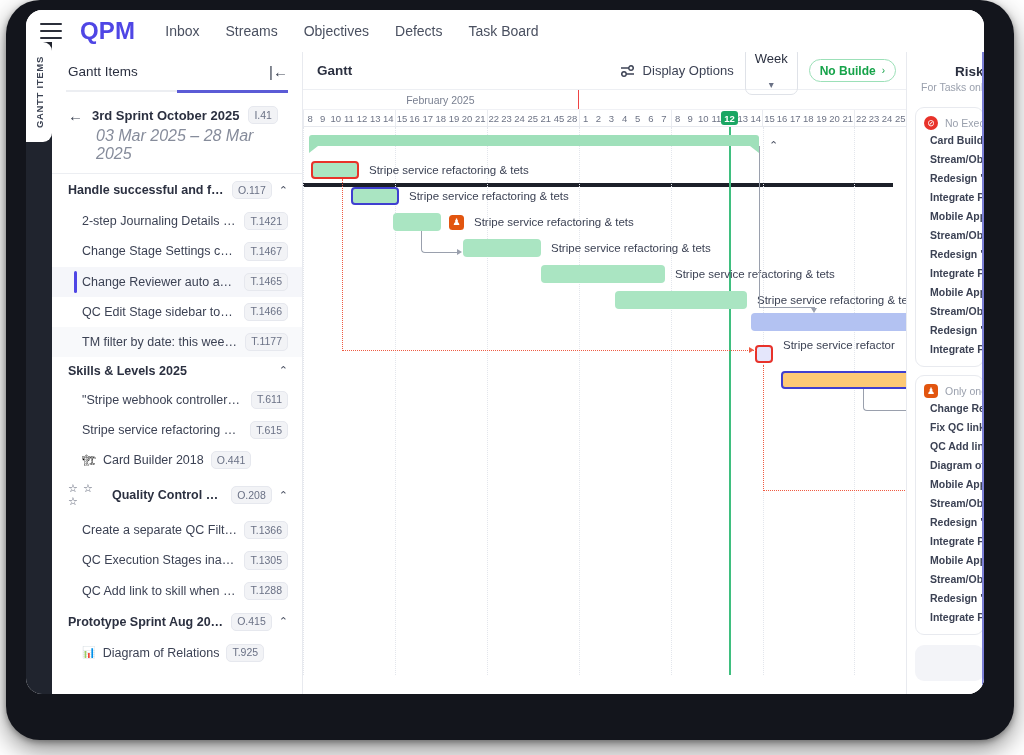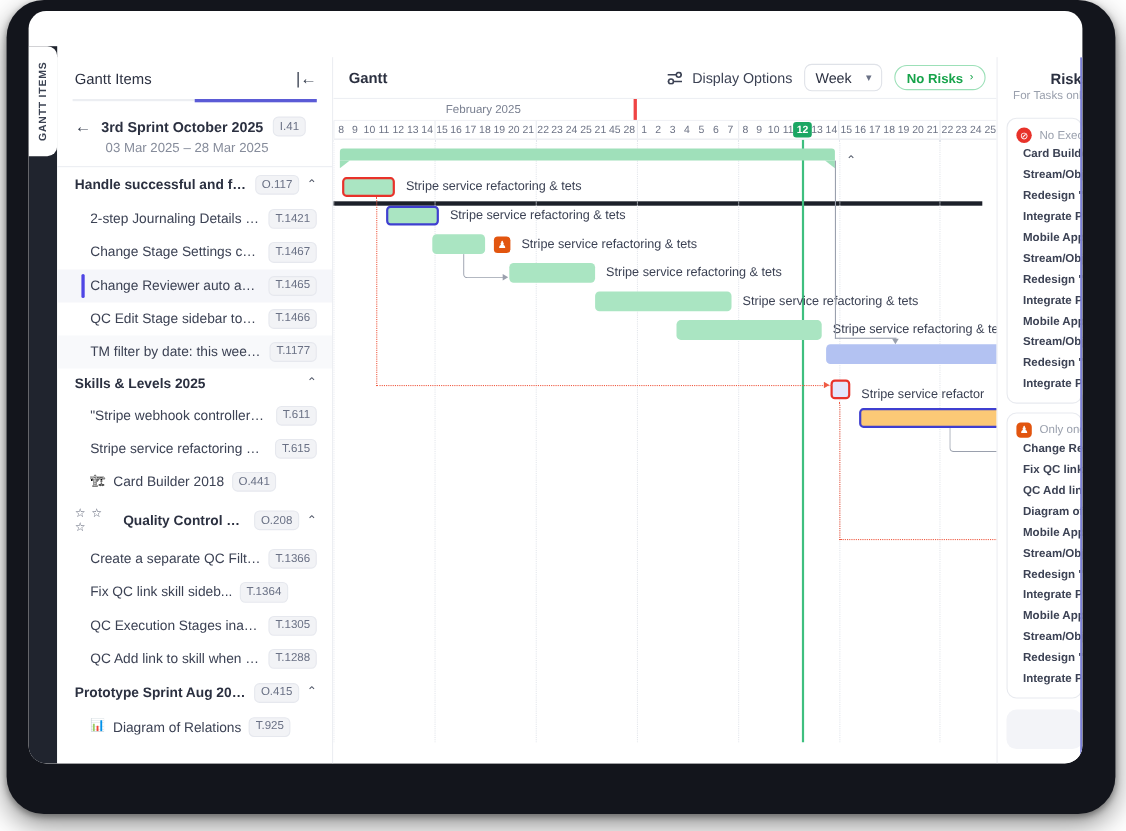--- a/index.html
+++ b/index.html
@@ -73,21 +73,21 @@
   #left-title { font-size: 13.5px; color: #2b3040; font-weight: 500; }
   #collapse-icon { cursor: pointer; color: #3b4252; font-size: 15px; line-height: 1; }
   #tabbar { display: flex; padding: 0 14px; height: 6px; }
   #tabbar .seg { height: 2px; flex: 1; background: #eceef2; }
   #tabbar .seg.active { background: #5b5bd6; height: 2.5px; }
 
   #sprint-head { padding: 10px 16px 10px 16px; border-bottom: 1px solid #eceef2; }
   .sprint-row { display: flex; align-items: center; gap: 9px; }
   .back-arrow { font-size: 15px; color: #3b4252; cursor: pointer; line-height: 1; }
   .sprint-name { font-size: 13px; font-weight: 700; color: #2b3040; }
-  .sprint-dates { font-size: 12px; color: #868c9b; margin-left: 28px; margin-top: 3px; }
+  .sprint-dates { font-size: 16px; color: #868c9b; margin-left: 28px; margin-top: 3px; font-style: italic; }
 
   .chip {
     display: inline-block; font-size: 10.5px; color: #6a7185;
     background: #f2f3f6; border: 1px solid #e6e8ee; border-radius: 5px;
     padding: 1.5px 5px; line-height: 1.25; white-space: nowrap;
   }
 
   #tree { height: 556px; overflow: hidden; position: relative; }
   .group-row {
     display: flex; align-items: center; gap: 7px;
@@ -122,33 +122,33 @@
     height: 38px; display: flex; align-items: center; padding: 0 10px 0 14px;
     border-bottom: 1px solid #edeff3;
   }
   #gantt-title { font-size: 13.5px; font-weight: 700; color: #2b3040; }
   #toolbar-right { margin-left: auto; display: flex; align-items: center; gap: 11px; }
   #display-options { display: flex; align-items: center; gap: 7px; cursor: pointer;
     font-size: 13px; color: #3c4254; }
   #zoom-select {
     display: flex; align-items: center; gap: 13px; cursor: pointer;
     border: 1px solid #dfe2e8; border-radius: 7px; padding: 4px 9px;
-    font-size: 13px; color: #2b3040;
+    font-size: 13px; color: #2b3040; flex-direction: column;
   }
   #risk-pill {
     border: 1px solid #9ce0b8; border-radius: 13px; padding: 3.5px 10px;
     font-size: 12px; color: #16a34a; font-weight: 700; cursor: pointer;
     display: flex; align-items: center; gap: 6px; white-space: nowrap;
   }
 
   
   #tl-months { height: 20px; display: flex; border-bottom: 1px solid #f0f1f5; }
   .month {
     font-size: 10.5px; color: #7a8091; display: flex; align-items: center;
-    justify-content: center; border-right: 3px solid #ef4444;
+    justify-content: center; border-right: 1px solid #ef4444;
   }
   #tl-days { height: 17px; display: flex; position: relative; border-bottom: 1px solid #e7e9ee; }
   .day {
     font-size: 9.5px; color: #6d7385; display: flex; align-items: center;
     justify-content: center; flex: 0 0 auto; position: relative;
   }
   .day.weekstart { border-left: 1px solid #e9ebf0; }
   .day.today span {
     background: #1aa663; color: #fff; border-radius: 3px;
     padding: 1.5px 3px; font-weight: 700; font-size: 9.5px;
@@ -245,20 +245,33 @@
     position: absolute; right: 0; top: 0; width: 2.5px; height: 642px;
     background: #7b7fd6;
   }
 </style>
 </head>
 <body>
 
 <div id="device-frame">
   <div id="device-screen">
 
+    <div id="topnav">
+      <div class="hamburger">
+        <i></i>
+          <i></i>
+          <i></i>
+      </div>
+      <div id="brand">QPM</div>
+      <div class="navlink">Inbox</div>
+      <div class="navlink">Streams</div>
+      <div class="navlink">Objectives</div>
+      <div class="navlink">Defects</div>
+      <div class="navlink">Task Board</div>
+    </div>
 
     <div id="darkrail"></div>
     <div id="vtab">
       <span>GANTT ITEMS</span>
     </div>
 
     <div id="leftpanel">
       <div id="left-head">
         <div id="left-title">Gantt Items</div>
         <div id="collapse-icon">|←</div>
@@ -322,24 +335,20 @@
           </div>
           <div class="group-row">
             <span class="stars">☆ ☆ ☆</span>
             <span class="group-label">Quality Control Page</span>
             <span class="chip">O.208</span>
             <span class="caret">⌃</span>
           </div>
           <div class="item-row">
             <span class="item-label">Create a separate QC Filters...</span>
             <span class="chip">T.1366</span>
-          </div>
-          <div class="item-row">
-            <span class="item-label">Fix QC link skill sideb...</span>
-            <span class="chip">T.1364</span>
           </div>
           <div class="item-row">
             <span class="item-label">QC Execution Stages inactiv...</span>
             <span class="chip">T.1305</span>
           </div>
           <div class="item-row">
             <span class="item-label">QC Add link to skill when cre...</span>
             <span class="chip">T.1288</span>
           </div>
           <div class="group-row">
@@ -366,21 +375,21 @@
               <circle cx="11" cy="3" r="2.2" fill="#fff" stroke="#3c4254" stroke-width="1.4"></circle>
               <circle cx="4" cy="9" r="2.2" fill="#fff" stroke="#3c4254" stroke-width="1.4"></circle>
             </svg>
             <span>Display Options</span>
           </div>
           <div id="zoom-select">
             <span>Week</span>
             <span style="font-size:10px;color:#6a7185;">▾</span>
           </div>
           <div id="risk-pill">
-            <span>No Risks</span>
+            <span>No Builde</span>
             <span style="font-size:10px;font-weight:400;">›</span>
           </div>
         </div>
       </div>
 
       <div id="tl-months">
           <div class="month" style="width: 275.73px;">February 2025</div>
         </div>
       <div id="tl-days">
           <div class="day weekstart" style="width: 13.13px;">
@@ -546,21 +555,21 @@
           <div class="avatar-sq" style="left: 146px; top: 87.5px;">♟</div>
           <div class="barlabel" style="left: 171px; top: 88.5px;">Stripe service refactoring &amp; tets</div>
           <div class="bar green" style="left: 160px; width: 78px; top: 112px;"></div>
           <div class="barlabel" style="left: 248px; top: 114.5px;">Stripe service refactoring &amp; tets</div>
           <div class="bar green" style="left: 238px; width: 124px; top: 138px;"></div>
           <div class="barlabel" style="left: 372px; top: 140.5px;">Stripe service refactoring &amp; tets</div>
           <div class="bar green" style="left: 312px; width: 132px; top: 164px;"></div>
           <div class="barlabel" style="left: 454px; top: 166.5px;">Stripe service refactoring &amp; te</div>
           <div class="bar blue" style="left: 448px; width: 160px; top: 186px;"></div>
           <div class="bar lilac sel-red" style="left: 452px; width: 18px; top: 218px;"></div>
-          <div class="barlabel" style="left: 480px; top: 226px;">Stripe service refactor</div>
+          <div class="barlabel" style="left: 480px; top: 212px;">Stripe service refactor</div>
           <div class="bar orange sel-blue" style="left: 478px; width: 130px; top: 244px;"></div>
           <div class="dep" style="left: 118px; top: 104px; width: 38px; height: 22px; border-left: 1px solid rgb(154, 160, 173); border-bottom: 1px solid rgb(154, 160, 173); border-bottom-left-radius: 4px;"></div>
           <div class="arrowhead" style="left: 154px; top: 122px;"></div>
           <div class="dep" style="left: 456px; top: 19px; width: 56px; height: 162px; border-left: 1px solid rgb(154, 160, 173); border-bottom: 1px solid rgb(154, 160, 173);"></div>
           <div class="dep" style="left: 511px; top: 181px; width: 1px; height: 0px; border-left: 1px solid rgb(154, 160, 173);"></div>
           <div class="arrowdown" style="left: 508px; top: 181px;"></div>
           <div class="dep" style="left: 560px; top: 262px; width: 60px; height: 22px; border-left: 1px solid rgb(154, 160, 173); border-bottom: 1px solid rgb(154, 160, 173); border-bottom-left-radius: 4px;"></div>
           <div class="redpath" style="left: 39px; top: 52px; width: 414px; height: 172px; border-left: 1.5px dotted rgb(239, 91, 67); border-bottom: 1.5px dotted rgb(239, 91, 67);"></div>
           <div class="redarrow" style="left: 446px; top: 220px;"></div>
           <div class="redpath" style="left: 460px; top: 238px; width: 144px; height: 126px; border-left: 1.5px dotted rgb(239, 91, 67); border-bottom: 1.5px dotted rgb(239, 91, 67);"></div>

